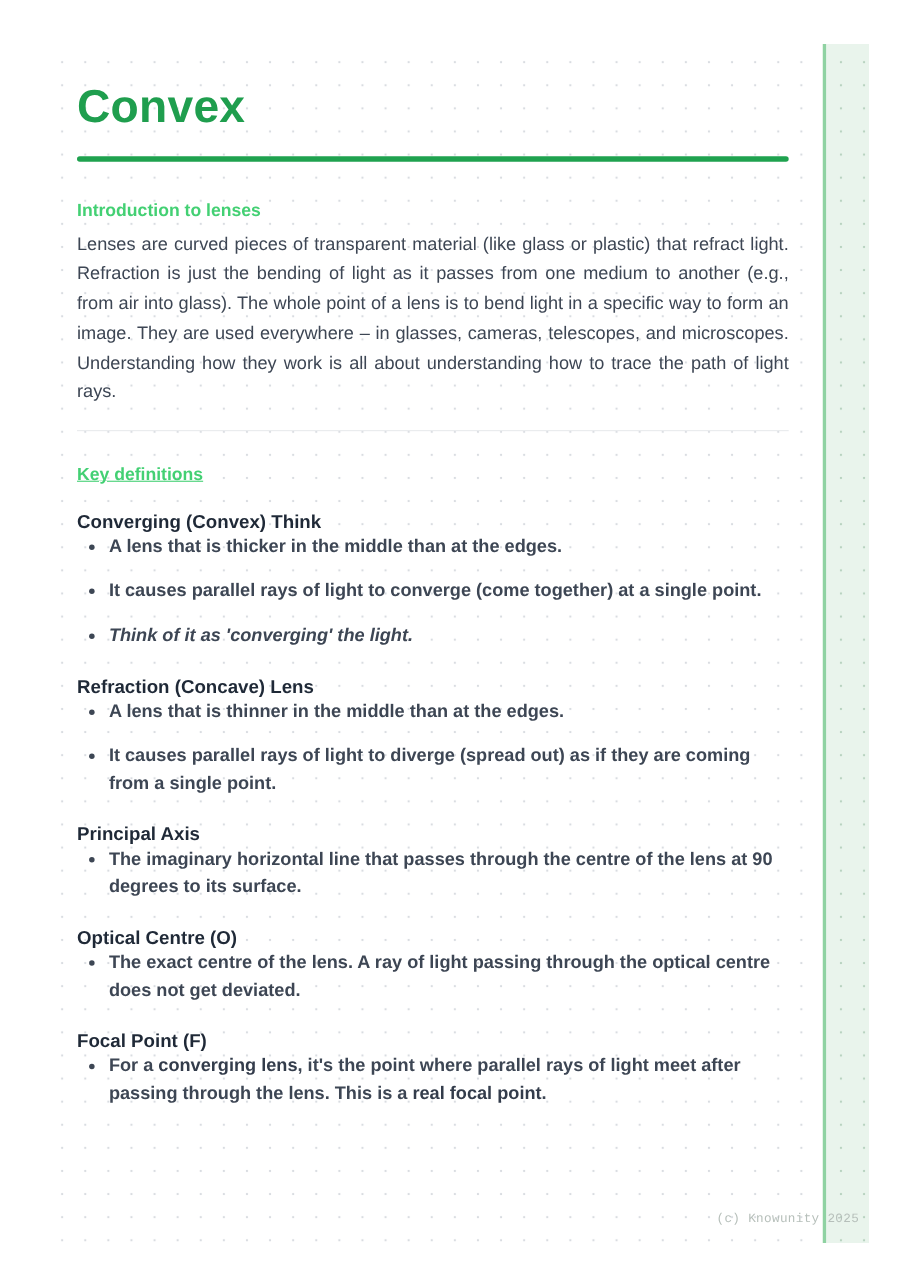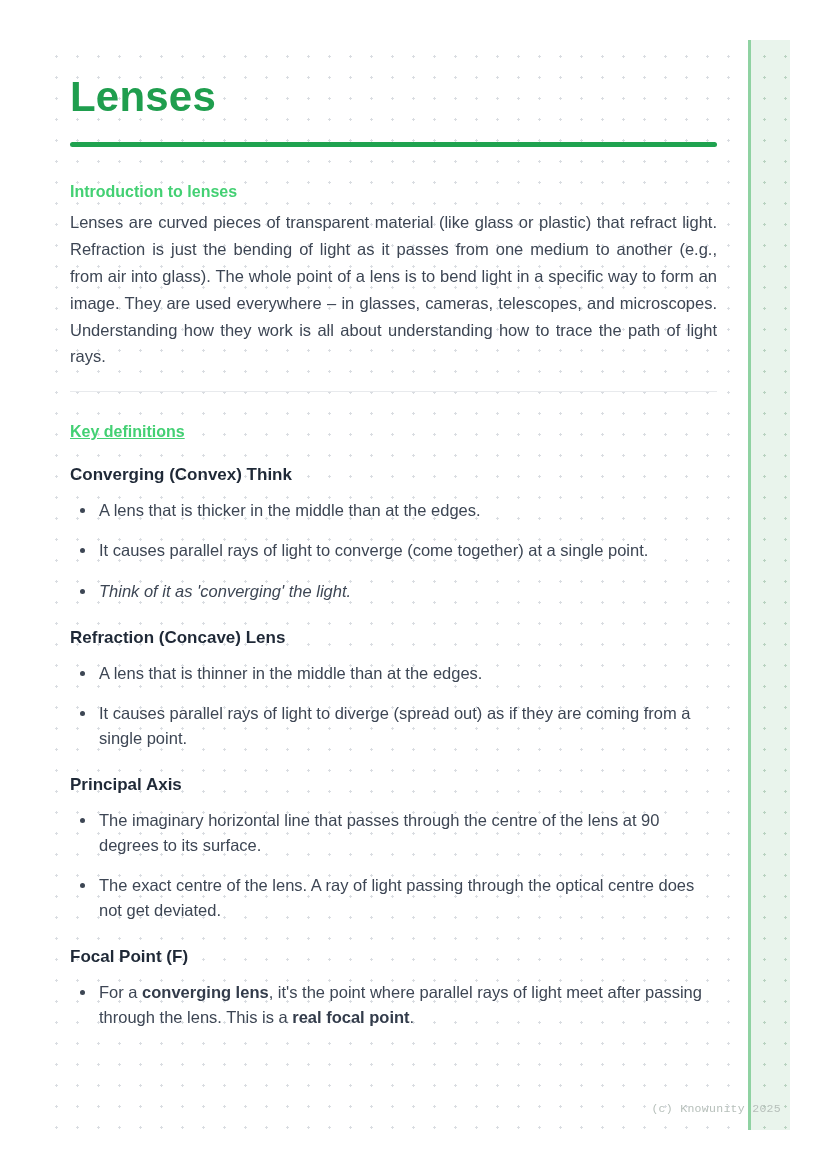--- a/index.html
+++ b/index.html
@@ -83,23 +83,23 @@
   .keydefs-heading { margin-top: 31px; text-decoration: underline; }
 
   .term {
     margin-top: 24px;
     font-size: 17px;
     font-weight: 700;
     color: #1f2937;
   }
 
   .bullets {
-    margin-top: 13px;
     padding-left: 27px;
     list-style: disc;
+    font-weight: bold;
   }
 
   .bullets li {
     font-size: 16.5px;
     line-height: 1.52;
     color: #3d4654;
     margin-bottom: 15px;
     padding-left: 2px;
   }
 
@@ -117,21 +117,21 @@
     font-family: Liberation Mono, monospace;
   }
 </style>
 </head>
 <body>
 
 <div class="page">
   <div class="stripe"></div>
 
   <div class="content">
-    <h1 class="doc-title">Lenses</h1>
+    <h1 class="doc-title">Convex</h1>
     <div class="title-rule"></div>
 
     <h2 class="section-heading intro-heading">Introduction to lenses</h2>
     <p class="intro-paragraph">Lenses are curved pieces of transparent material (like glass or plastic) that refract light. Refraction is just the bending of light as it passes from one medium to another (e.g., from air into glass). The whole point of a lens is to bend light in a specific way to form an image. They are used everywhere – in glasses, cameras, telescopes, and microscopes. Understanding how they work is all about understanding how to trace the path of light rays.</p>
 
     <div class="soft-divider"></div>
 
     <h2 class="section-heading keydefs-heading">Key definitions</h2>
 
     <div>
@@ -143,20 +143,21 @@
         </ul>
         <div class="term">Refraction (Concave) Lens</div>
         <ul class="bullets">
           <li><span>A lens that is thinner in the middle than at the edges.</span></li>
           <li><span>It causes parallel rays of light to diverge (spread out) as if they are coming from a single point.</span></li>
         </ul>
         <div class="term">Principal Axis</div>
         <ul class="bullets">
           <li><span>The imaginary horizontal line that passes through the centre of the lens at 90 degrees to its surface.</span></li>
         </ul>
+        <div class="term">Optical Centre (O)</div>
         <ul class="bullets">
           <li><span>The exact centre of the lens. A ray of light passing through the optical centre does not get deviated.</span></li>
         </ul>
         <div class="term">Focal Point (F)</div>
         <ul class="bullets">
           <li><span>For a </span><b>converging lens</b><span>, it's the point where parallel rays of light meet after passing through the lens. This is a </span><b>real focal point</b><span>.</span></li>
         </ul>
       </div>
   </div>
 

